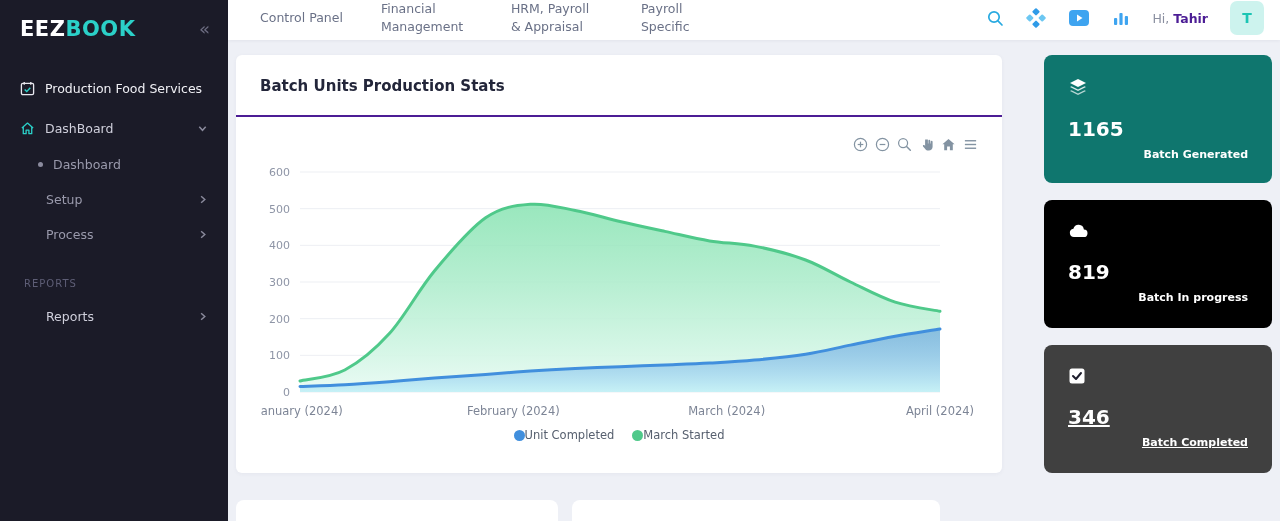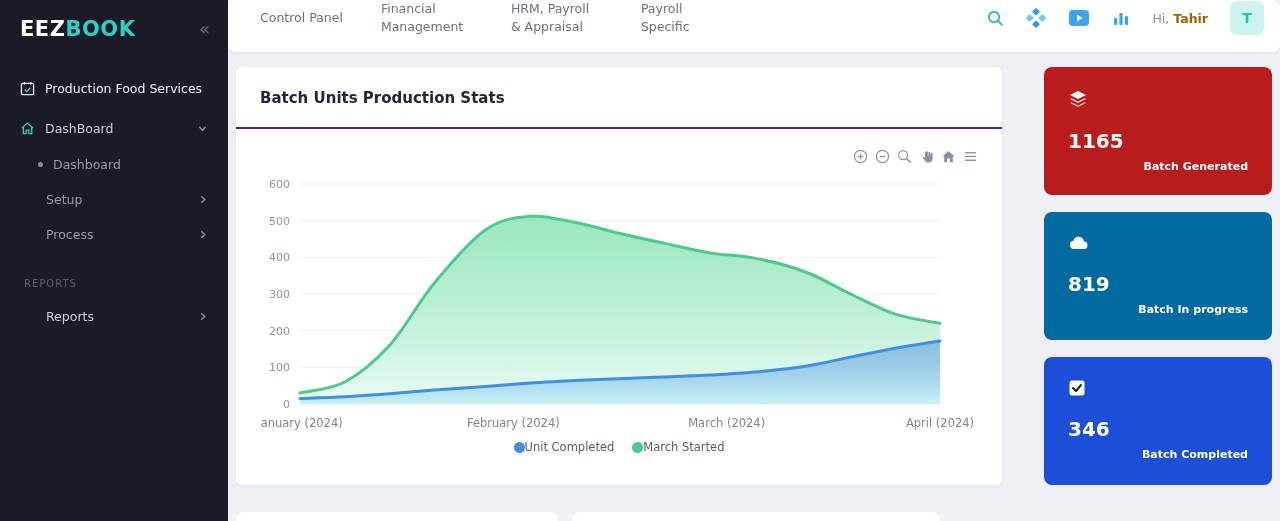--- a/index.html
+++ b/index.html
@@ -16,27 +16,27 @@
   .side-item { display:flex; align-items:center; gap:10px; padding:11px 20px; font-size:12.5px; color:#cfcfdb; cursor:pointer; }
   .side-item .grow, .sub-item .grow { flex:1; }
   .sub-item { display:flex; align-items:center; gap:10px; padding:10px 20px 10px 38px; font-size:12.5px; color:#9a9aac; cursor:pointer; }
   .sub-item.lvl2 { padding-left:46px; }
   .bullet { width:5px; height:5px; border-radius:50%; background:#8b8b9e; display:inline-block; }
   .section-label { padding:26px 20px 10px 24px; font-size:10px; letter-spacing:1px; color:#5e5e76; }
   .chev { stroke:#8a8a9c; stroke-width:1.6; fill:none; }
 
   
   .main-col { flex:1; display:flex; flex-direction:column; }
-  .topbar { height:57px; background:#ffffff; display:flex; align-items:center; justify-content:space-between; padding:0 16px 16px 32px; box-shadow:0 1px 3px rgba(40,40,70,.06);border-radius:7px; }
+  .topbar { height:57px; background:#ffffff; display:flex; align-items:center; justify-content:space-between; padding:0 16px 4px 32px; box-shadow:0 1px 3px rgba(40,40,70,.06); }
   .nav { display:flex; gap:38px; align-items:center; }
   .nav-item { font-size:12.5px; color:#6a7187; max-width:92px; line-height:1.45; cursor:pointer; }
   .top-actions { display:flex; align-items:center; gap:22px; }
   .icon-btn { cursor:pointer; display:flex; align-items:center; }
   .greet { font-size:12.5px; color:#8a8fa0; white-space:nowrap; }
-  .greet b { color:#a16207; }
+  .greet b { color:#4c1d95; }
   .avatar { width:34px; height:34px; border-radius:7px; background:#cdf3ee; color:#1bc5b4; font-weight:bold; font-size:14px; display:flex; align-items:center; justify-content:center; cursor:pointer; }
 
   
   .content { flex:1; padding:15px 8px 0 8px; display:flex; justify-content:space-between; align-items:flex-start; }
   .left-col { width:766px; }
   .chart-card { background:#ffffff; border-radius:6px; width:766px; height:418px; box-shadow:0 1px 4px rgba(50,50,90,.05); }
   .chart-card-header { padding:22px 24px 20px 24px; border-bottom:2px solid #4c1d95; }
   .chart-title { font-size:15px; font-weight:600; color:#23263a; }
   .chart-body { padding:8px 24px 0 24px; }
   .chart-toolbar { display:flex; justify-content:flex-end; gap:7px; padding:12px 0 4px 0; }
@@ -244,39 +244,39 @@
           </div>
         </section>
 
         <div class="bottom-peek">
           <div class="peek-card peek-a"></div>
           <div class="peek-card peek-b"></div>
         </div>
       </div>
 
       <div class="right-col">
-        <div class="stat-card" style="background: #b91c1c;">
+        <div class="stat-card" style="background: #0f766e;">
           <svg width="20" height="20" viewBox="0 0 20 20">
               <path d="M10 2 L18 6 L10 10 L2 6 Z" fill="#ffffff"></path>
               <path d="M3.5 9.2 L10 12.4 L16.5 9.2 L18 10 L10 14 L2 10 Z" fill="#ffffff" opacity=".85"></path>
               <path d="M3.5 13.2 L10 16.4 L16.5 13.2 L18 14 L10 18 L2 14 Z" fill="#ffffff" opacity=".7"></path>
             </svg>
           <div class="stat-value">1165</div>
           <div class="stat-label">Batch Generated</div>
         </div>
 
-        <div class="stat-card" style="background: #0369a1;">
+        <div class="stat-card" style="background: #000000;">
           <svg width="22" height="18" viewBox="0 0 22 18">
               <path d="M6 15 a4.2 4.2 0 0 1 -.6-8.35 A5.4 5.4 0 0 1 15.9 7.4 a3.7 3.7 0 0 1 -.4 7.6 Z" fill="#ffffff"></path>
             </svg>
           <div class="stat-value">819</div>
           <div class="stat-label">Batch In progress</div>
         </div>
 
-        <div class="stat-card" style="background: #1d4ed8;">
+        <div class="stat-card" style="background: #404040; text-decoration: underline;">
           <svg width="18" height="18" viewBox="0 0 18 18">
               <rect x="1.5" y="1.5" width="15" height="15" rx="2.5" fill="#ffffff"></rect>
               <polyline points="5,9 8,12 13,6" fill="none" stroke="#1e1e2d" stroke-width="2" stroke-linecap="round" stroke-linejoin="round"></polyline>
             </svg>
           <div class="stat-value">346</div>
           <div class="stat-label">Batch Completed</div>
         </div>
       </div>
 
     </div>

